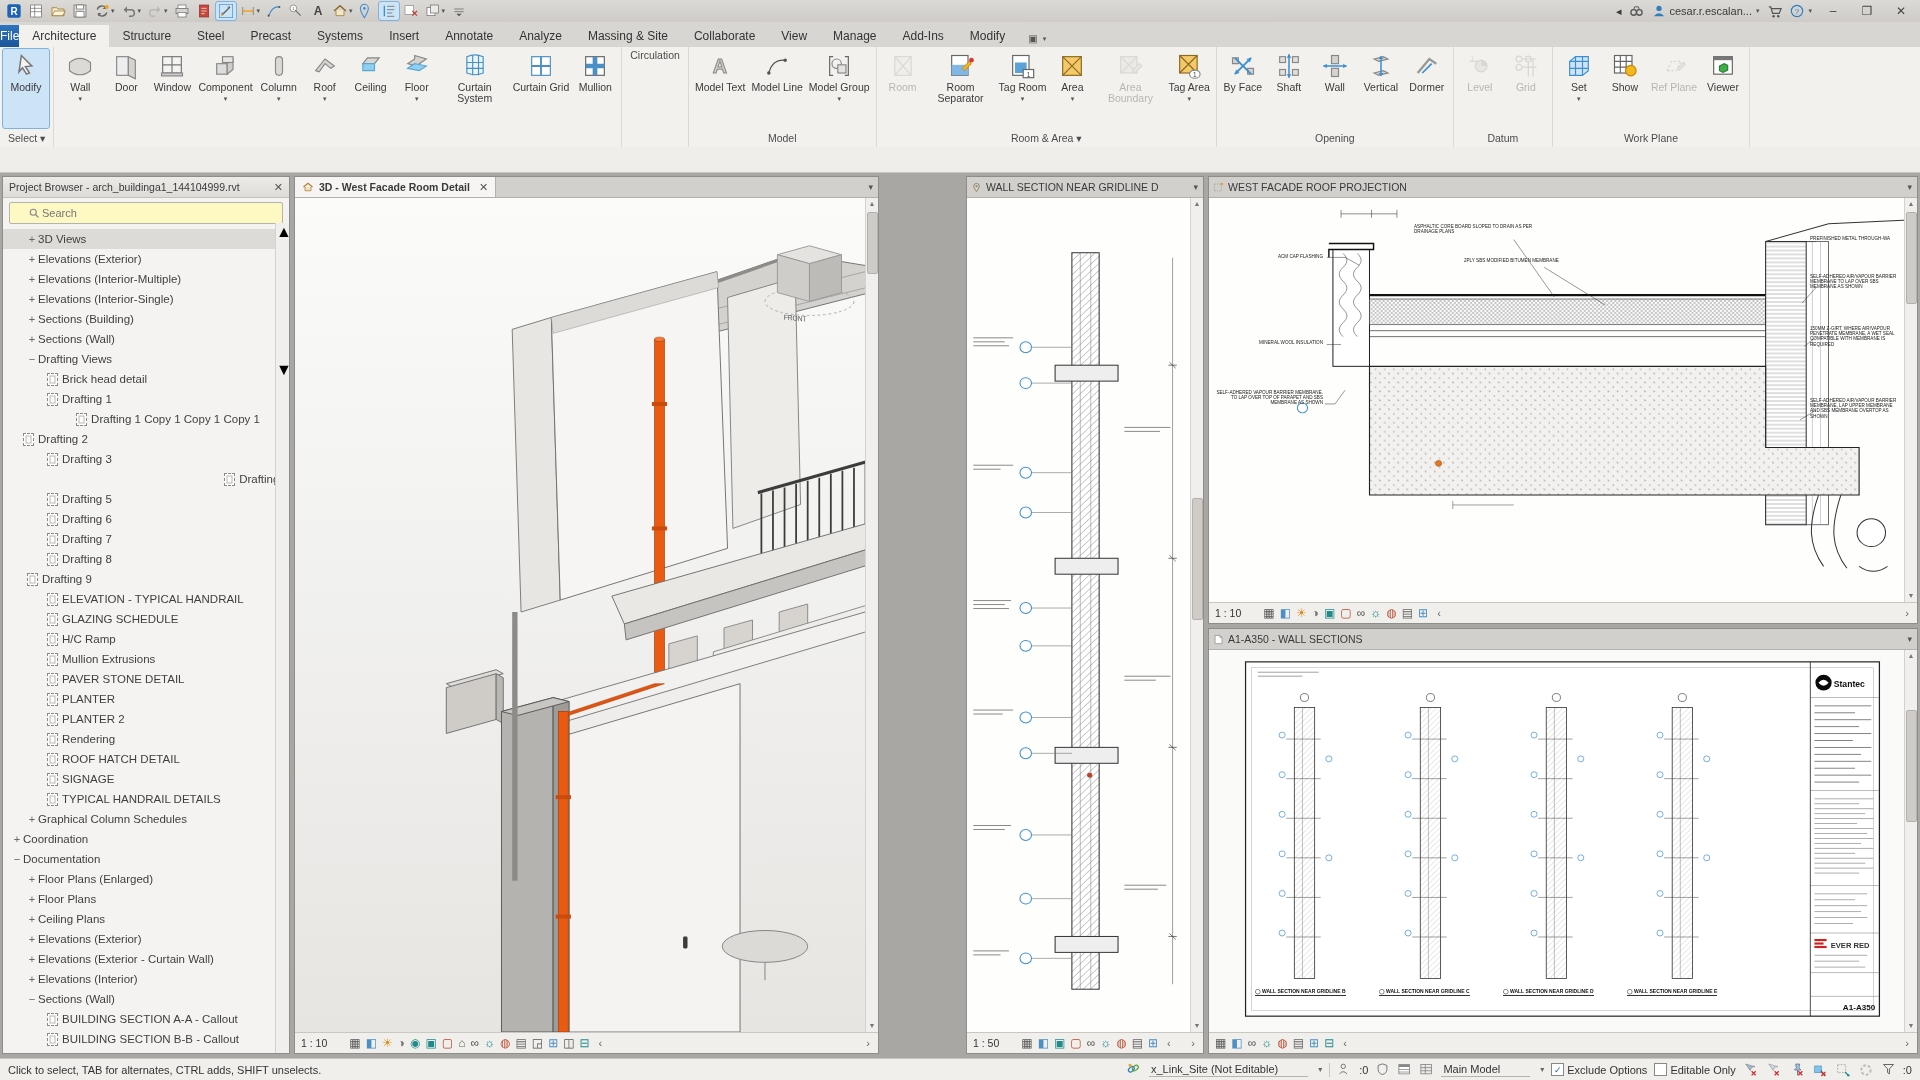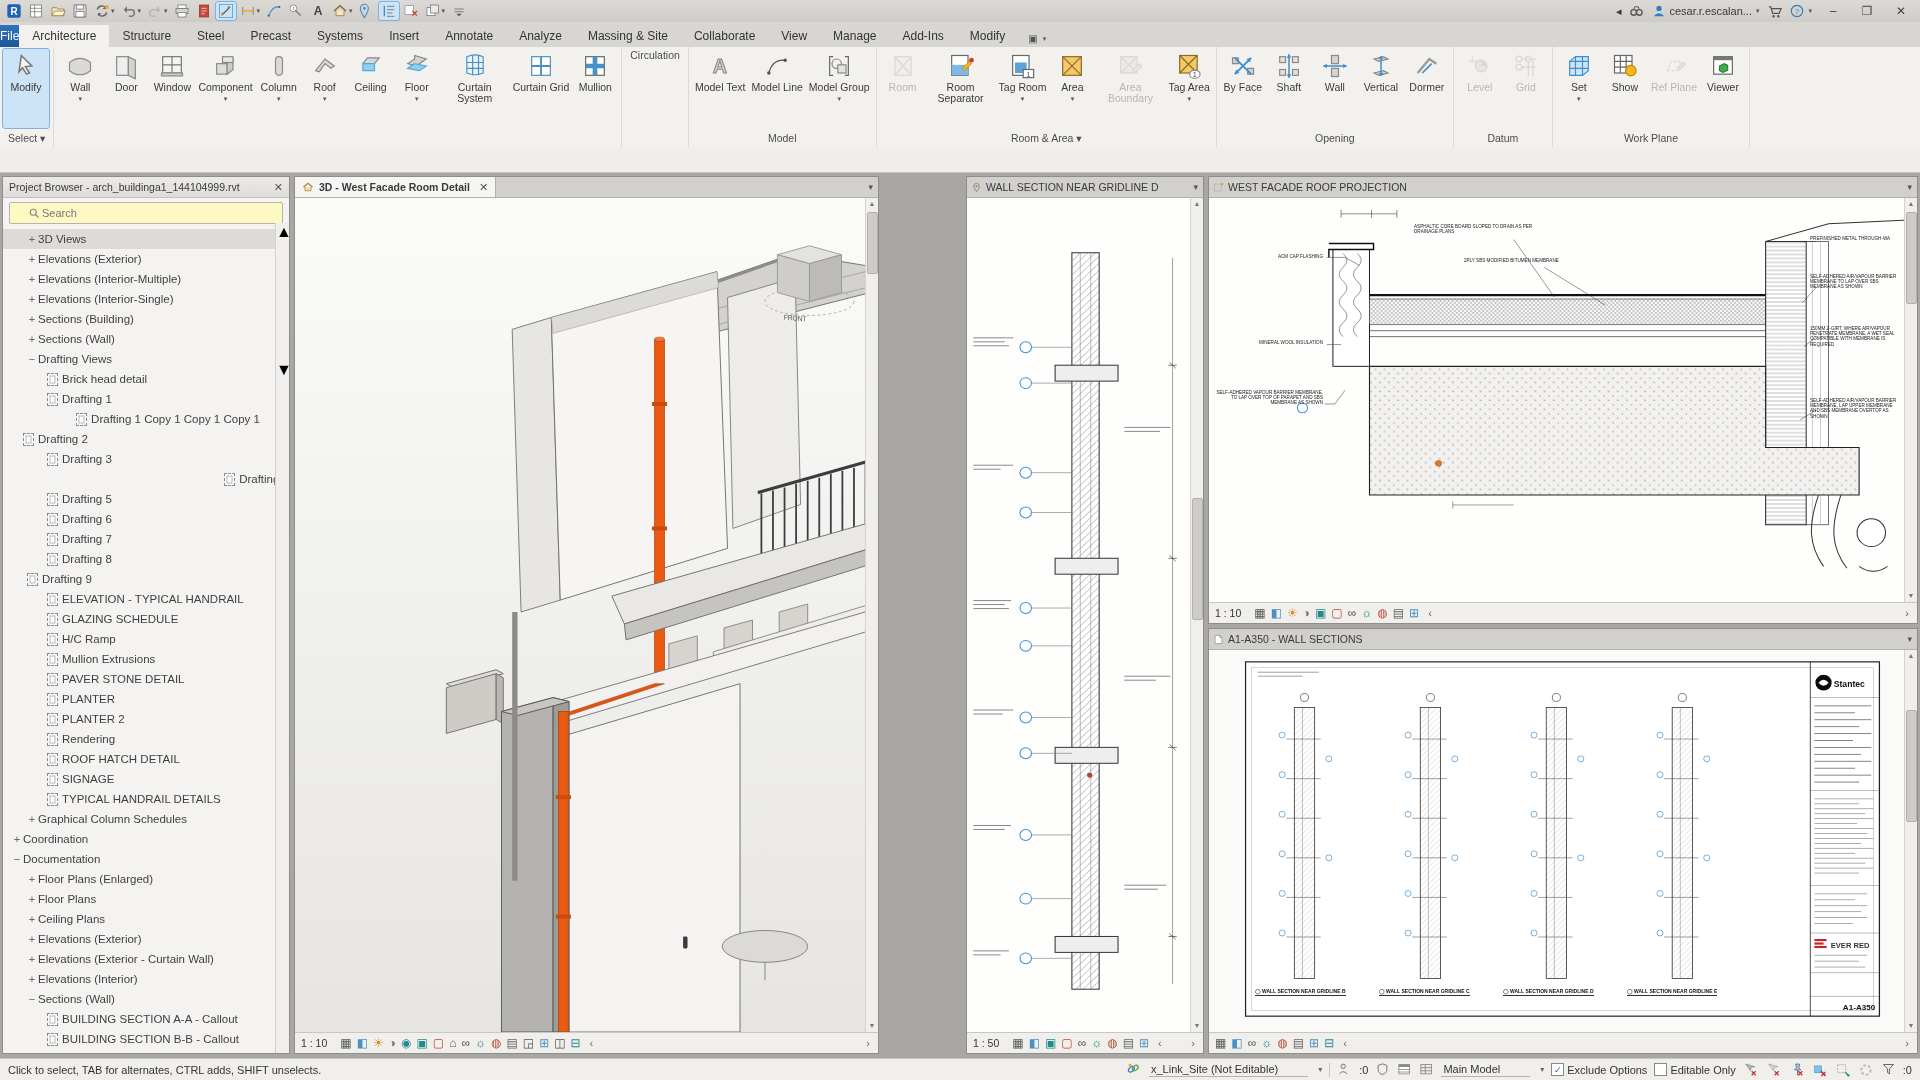--- a/index.html
+++ b/index.html
@@ -45,21 +45,21 @@
   .vtab{background:#f6f5f3;height:100%;display:flex;align-items:center;padding:0 7px;gap:5px;
     font-weight:bold;border-right:1px solid #b3b1ad;box-sizing:border-box;}
   .vhead .hico{display:flex;align-items:center;}
   .vclose{font-weight:normal;color:#555;margin-left:4px;font-size:11px;}
   .hspacer{flex:1;}
   .hchev{color:#555;font-size:9px;padding:0 5px;}
   .vbody{flex:1;position:relative;overflow:hidden;background:#fdfdfc;}
   .vcb{height:20px;background:#f1efec;border-top:1px solid #c9c7c3;display:flex;align-items:center;
     gap:5px;padding:0 6px;font-size:10.5px;color:#333;flex:0 0 auto;}
   .vi{font-size:12px;line-height:12px;}
-  .vscale{margin-right:8px;}
+  .vscale{margin-right:17px;}
   .vchev{color:#666;font-size:11px;margin-left:4px;}
   .vchev.r{margin-left:auto;margin-right:2px;}
   .vscroll{position:absolute;right:0;top:0;bottom:0;width:12px;background:#f0efed;border-left:1px solid #d4d2ce;}
   .vscroll .sa{position:absolute;left:0;width:12px;height:12px;font-size:7px;color:#777;text-align:center;line-height:12px;}
   .vscroll .thumb{position:absolute;left:1px;width:9px;background:#cfccc8;border:1px solid #b3b1ad;border-radius:2px;}
   
   #browser{position:absolute;left:2px;top:176px;width:288px;height:878px;background:#f4f3f1;
     border:1px solid #8f8d89;display:flex;flex-direction:column;box-sizing:border-box;}
   #pb-head{height:20px;background:linear-gradient(#edebe8,#dedcd8);display:flex;align-items:center;
     font-size:10.5px;color:#3a3a3a;padding:0 6px;border-bottom:1px solid #c4c2be;}

